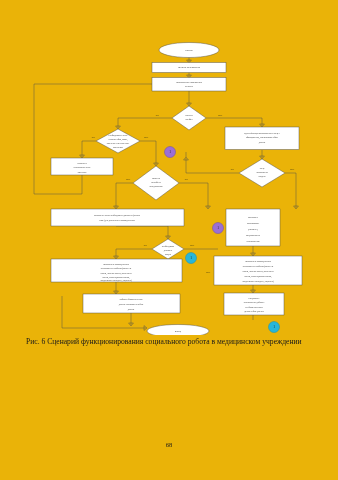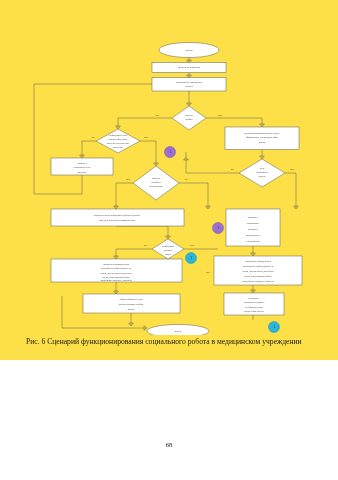--- a/index.html
+++ b/index.html
@@ -11,22 +11,22 @@
     width: 338px;
     height: 480px;
     font-family: "Liberation Serif", "DejaVu Serif", serif;
     color: #000000;
     position: relative;
     overflow: hidden;
   }
   #page {
     position: relative;
     width: 338px;
-    height: 360px;
-    background: #fde047;
+    height: 480px;
+    background: #eab308;
   }
   #figure {
     position: absolute;
     left: 0;
     top: 0;
     width: 338px;
     height: 335px;
   }
   #figure svg {
     display: block;

